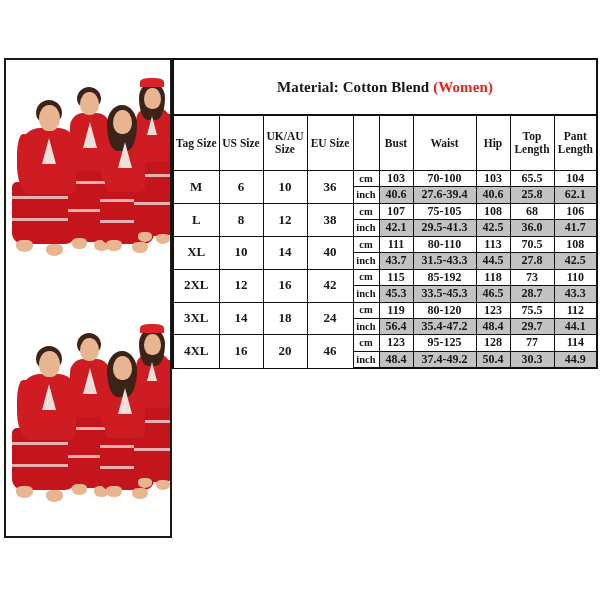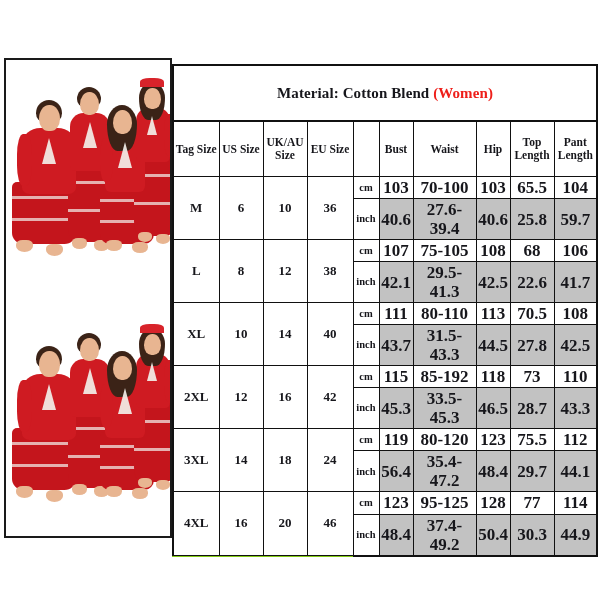--- a/index.html
+++ b/index.html
@@ -119,21 +119,21 @@
     position: absolute;
     background: #d8232a;
     border-radius: 40% 40% 0 0;
     z-index: 5;
   }
 
   
   .chart {
     position: absolute;
     left: 172px;
-    top: 64px;
+    top: 58px;
     width: 424px;
     border-collapse: collapse;
     table-layout: fixed;
     background: #84cc16;
   }
   .chart td {
     border: 1px solid #111111;
     text-align: center;
     vertical-align: middle;
     color: #16161b;
@@ -168,21 +168,21 @@
   td.unit-cell {
     font-size: 10.5px;
   }
 
   tr.inch-row td.val,
   tr.inch-row td.unit-cell.shaded {
     background: #c2c2c2;
   }
   tr.inch-row td.val { background: #c2c2c2; }
 
-  td.val { font-size: 17px; }
+  td.val { font-size: 12px; }
 </style>
 </head>
 <body>
 
 <div id="root">
 
   <div class="photo-panel">
 
     <div class="photo-slot top">
       <div class="scene">
@@ -330,41 +330,41 @@
         <td class="val">103</td>
         <td class="val">65.5</td>
         <td class="val outer-right">104</td>
       </tr>
       <tr class="inch-row">
         <td class="unit-cell">inch</td>
         <td class="val">40.6</td>
         <td class="val">27.6-39.4</td>
         <td class="val">40.6</td>
         <td class="val">25.8</td>
-        <td class="val outer-right">59.7</td>
+        <td class="val outer-right">62.1</td>
       </tr>
 
       <tr class="cm-row">
         <td class="size-cell outer-left" rowspan="2">L</td>
         <td class="size-cell" rowspan="2">8</td>
         <td class="size-cell" rowspan="2">12</td>
         <td class="size-cell" rowspan="2">38</td>
         <td class="unit-cell">cm</td>
         <td class="val">107</td>
         <td class="val">75-105</td>
         <td class="val">108</td>
         <td class="val">68</td>
         <td class="val outer-right">106</td>
       </tr>
       <tr class="inch-row">
         <td class="unit-cell">inch</td>
         <td class="val">42.1</td>
         <td class="val">29.5-41.3</td>
         <td class="val">42.5</td>
-        <td class="val">22.6</td>
+        <td class="val">36.0</td>
         <td class="val outer-right">41.7</td>
       </tr>
 
       <tr class="cm-row">
         <td class="size-cell outer-left" rowspan="2">XL</td>
         <td class="size-cell" rowspan="2">10</td>
         <td class="size-cell" rowspan="2">14</td>
         <td class="size-cell" rowspan="2">40</td>
         <td class="unit-cell">cm</td>
         <td class="val">111</td>

